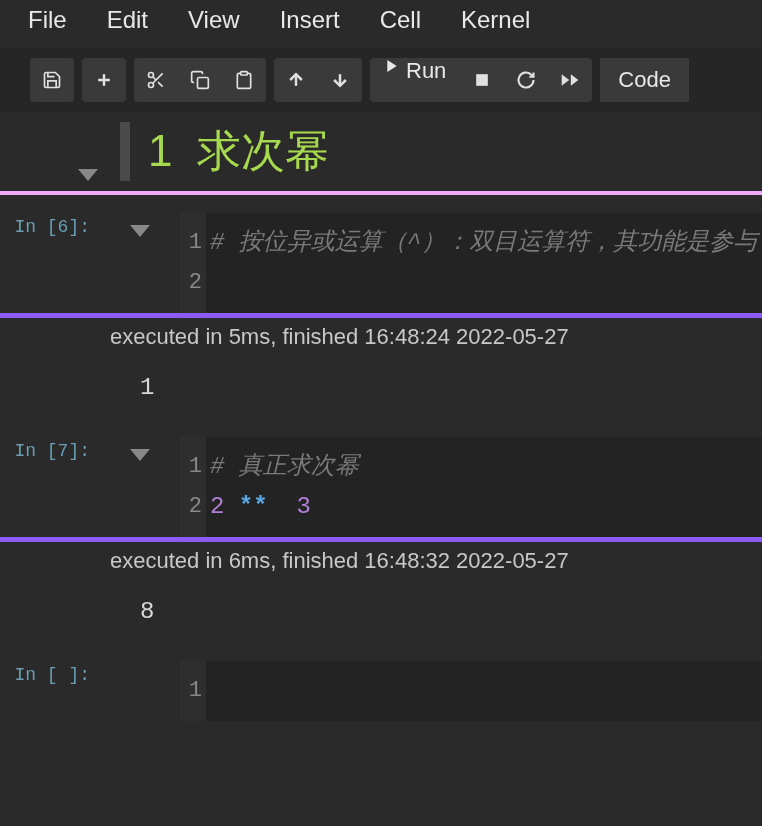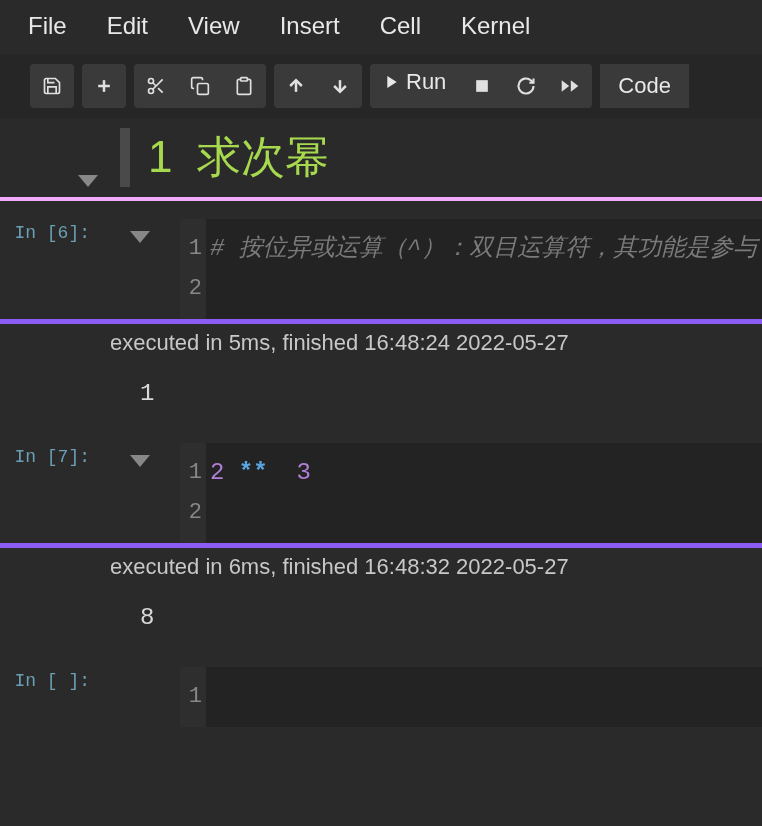--- a/index.html
+++ b/index.html
@@ -6,21 +6,21 @@
 body {
   width: 762px;
   height: 826px;
   background: #2a2a2a;
   font-family: -apple-system, "Helvetica Neue", Arial, sans-serif;
   color: #d0d0d0;
   overflow: hidden;
 }
 .menubar {
   display: flex;
-  padding: 12px 28px 14px 28px;
+  padding: 6px 28px 14px 28px;
   gap: 40px;
   font-size: 24px;
   color: #e8e8e8;
   align-items: center;
 }
 .menubar span { cursor: pointer; }
 .toolbar {
   display: flex;
   padding: 10px 30px;
   gap: 8px;
@@ -37,21 +37,21 @@
   height: 44px;
   display: flex;
   align-items: center;
   justify-content: center;
   cursor: pointer;
   color: #e0e0e0;
 }
 .tool-btn svg { width: 20px; height: 20px; }
 .run-btn {
   display: flex;
-  align-items: center;
+  align-items: flex-start;
   gap: 6px;
   padding: 0 14px;
   height: 35px;
   font-size: 22px;
   color: #e8e8e8;
   cursor: pointer;
 }
 .code-dropdown {
   background: #3a3a3a;
   height: 44px;
@@ -281,20 +281,21 @@
   <div class="prompt-col">In [7]:</div>
   <div class="collapse-col">
       <div class="collapse-tri"></div>
     </div>
   <div class="code-area">
     <div class="gutter">
       <div>1</div>
       <div>2</div>
     </div>
     <div class="code-lines">
+      <div><span class="comment"># 真正求次幂</span></div>
       <div><span class="num">2</span> <span class="op-star">**</span>&nbsp;&nbsp;<span class="num">3</span></div>
     </div>
   </div>
 </div>
 <div class="exec-meta">executed in 6ms, finished 16:48:32 2022-05-27</div>
 <div class="output-row">8</div>
 
 <div class="cell">
   <div class="prompt-col">In [ ]:</div>
   <div class="collapse-col"></div>

